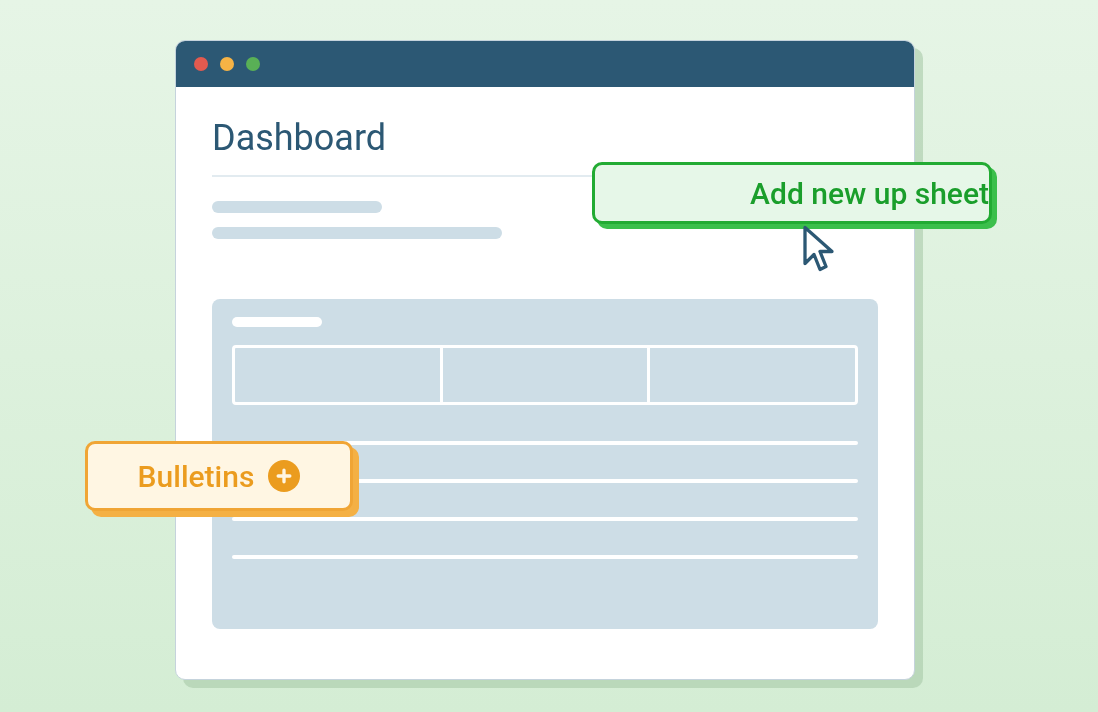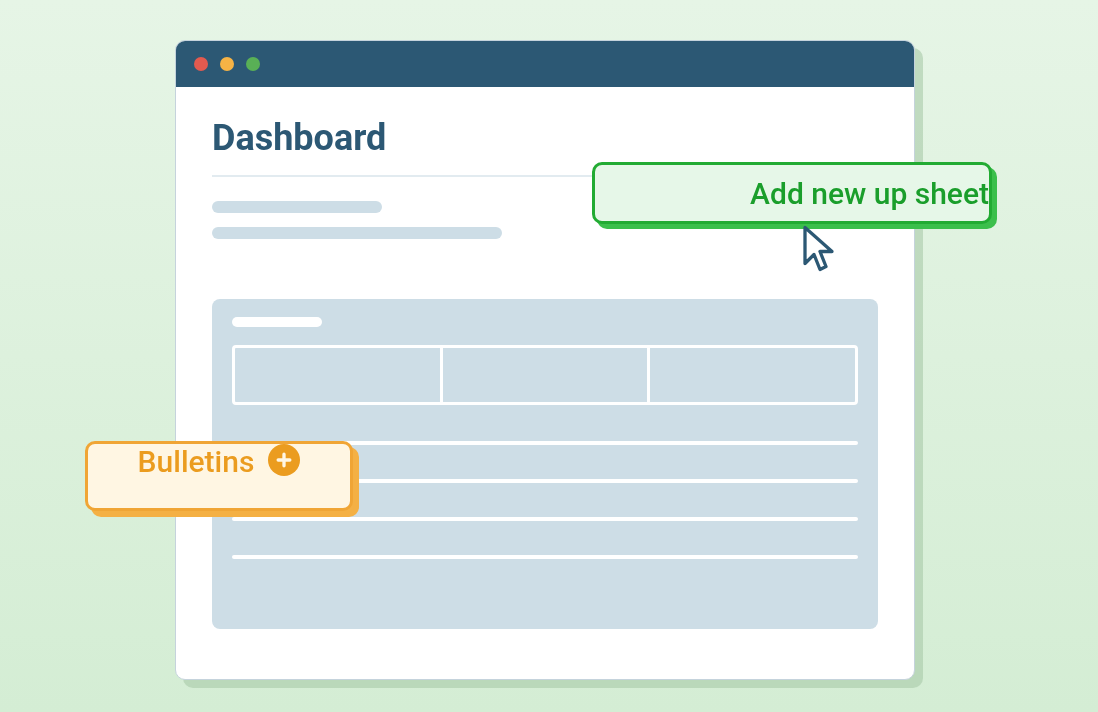--- a/index.html
+++ b/index.html
@@ -47,21 +47,21 @@
     .dot.yellow { background: #f6b345; }
     .dot.green { background: #59b056; }
 
     .content {
       padding: 30px 36px 0 36px;
     }
 
     .page-title {
       color: #2c5874;
       font-size: 36px;
-      font-weight: 700;
+      font-weight: 400;
       margin-bottom: 16px;
     }
 
     .title-underline {
       height: 2px;
       background: #e2ebf0;
       width: 100%;
       margin-bottom: 24px;
     }
 
@@ -149,21 +149,21 @@
       border-radius: 10px;
     }
     .orange-btn {
       position: absolute;
       left: 85px; top: 441px;
       width: 268px; height: 70px;
       background: #fff6e3;
       border: 3px solid #f0a535;
       border-radius: 10px;
       display: flex;
-      align-items: flex-start;
+      align-items: center;
       justify-content: center;
       gap: 14px;
       color: #eb9c1f;
       font-size: 30px;
       font-weight: 500;
     }
     .plus-badge {
       width: 32px; height: 32px;
       border-radius: 50%;
       background: #eb9c1f;

